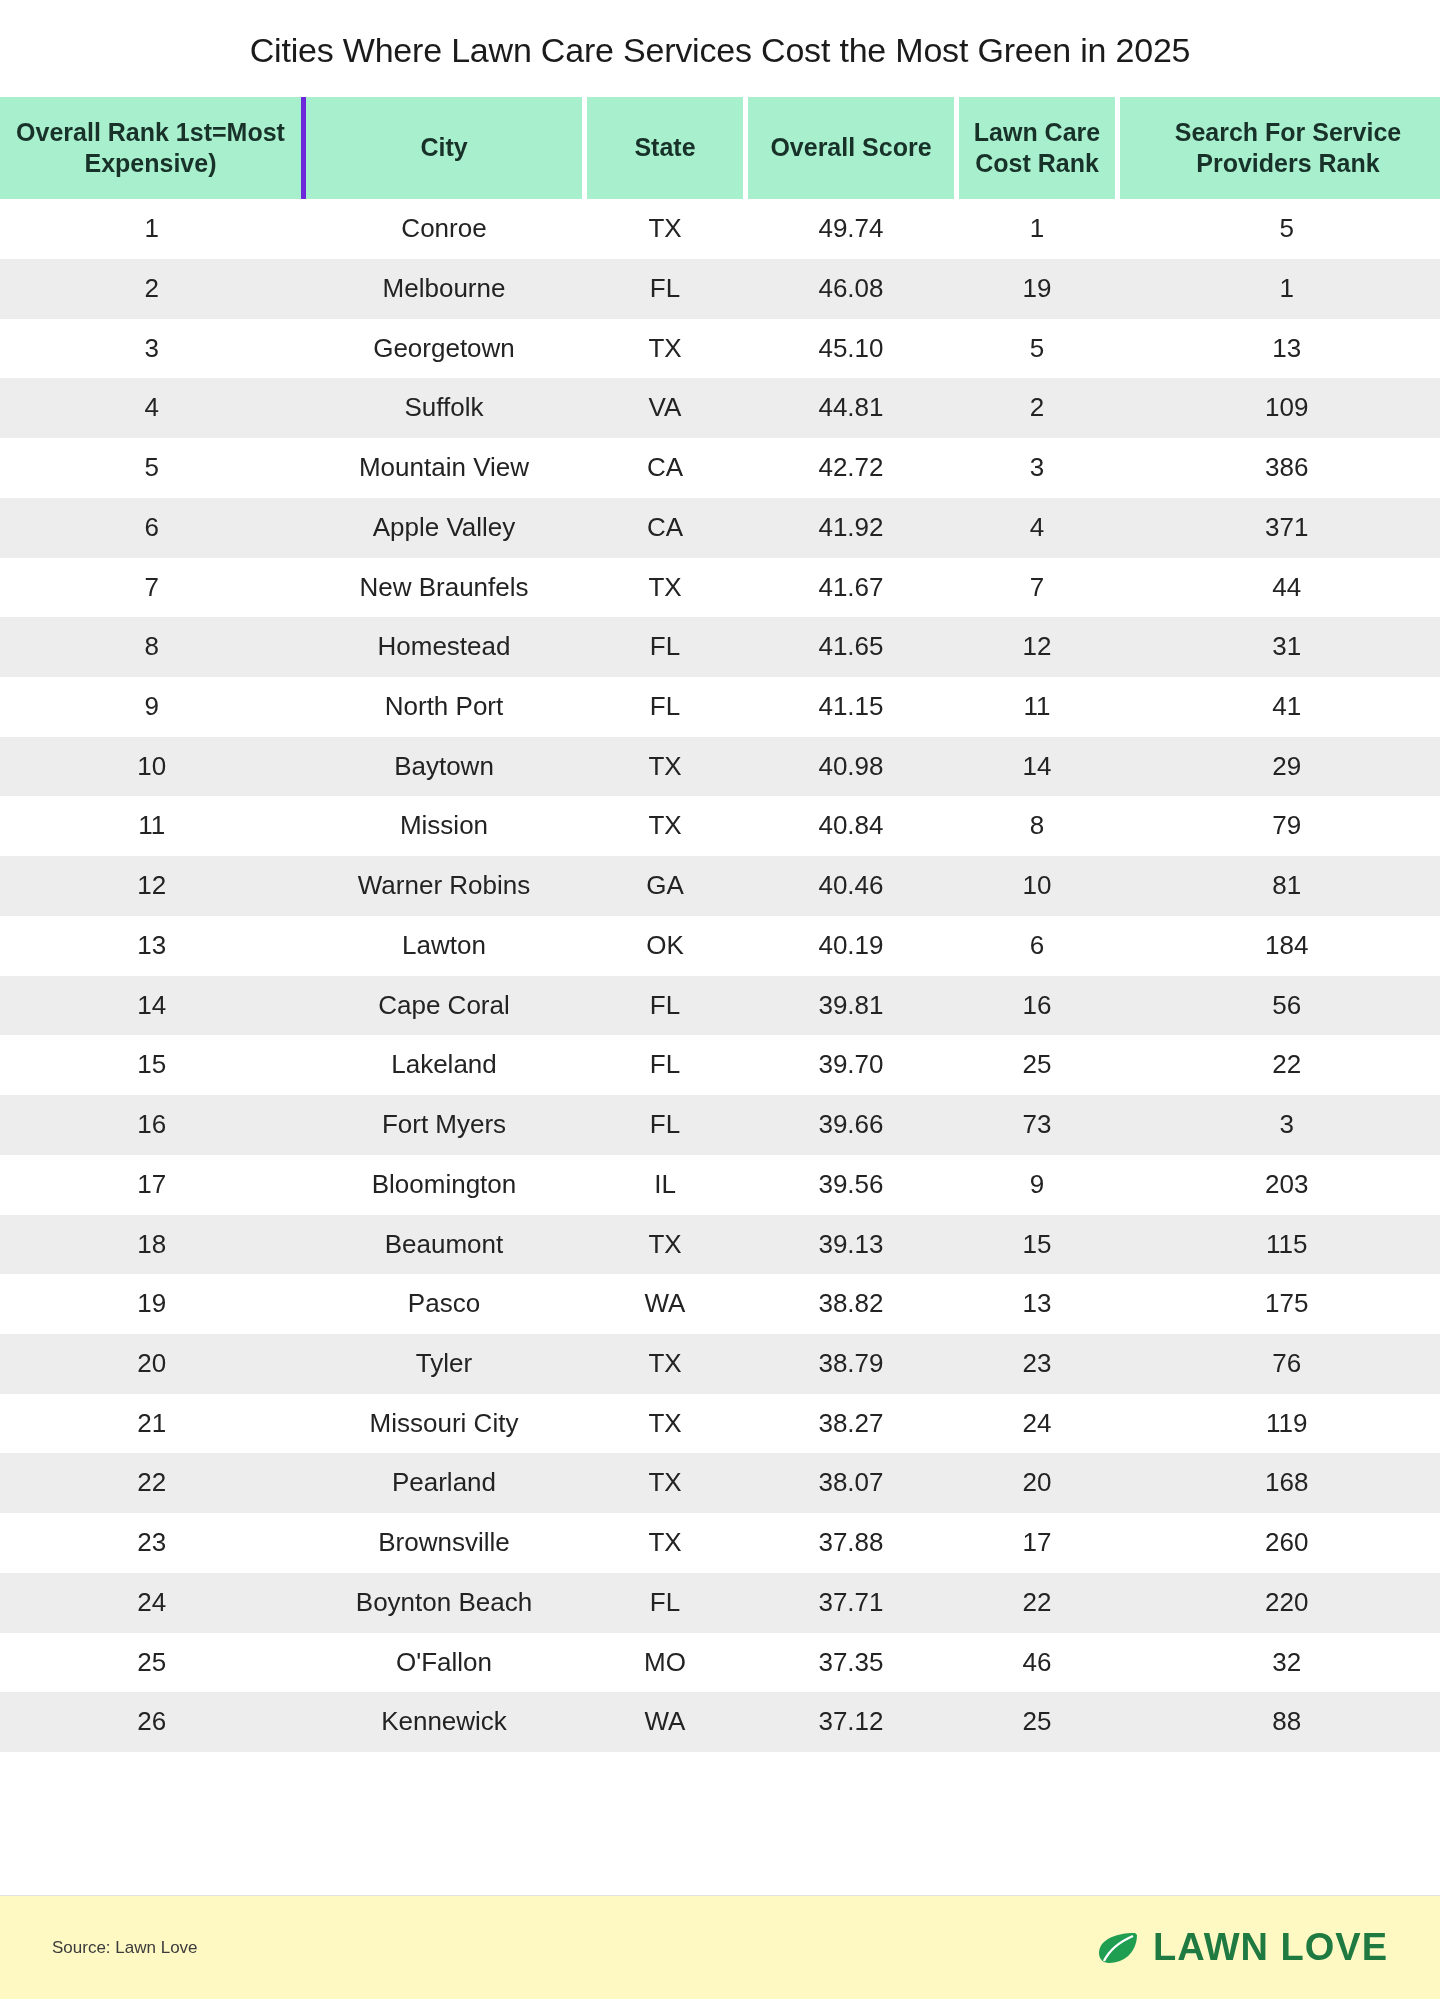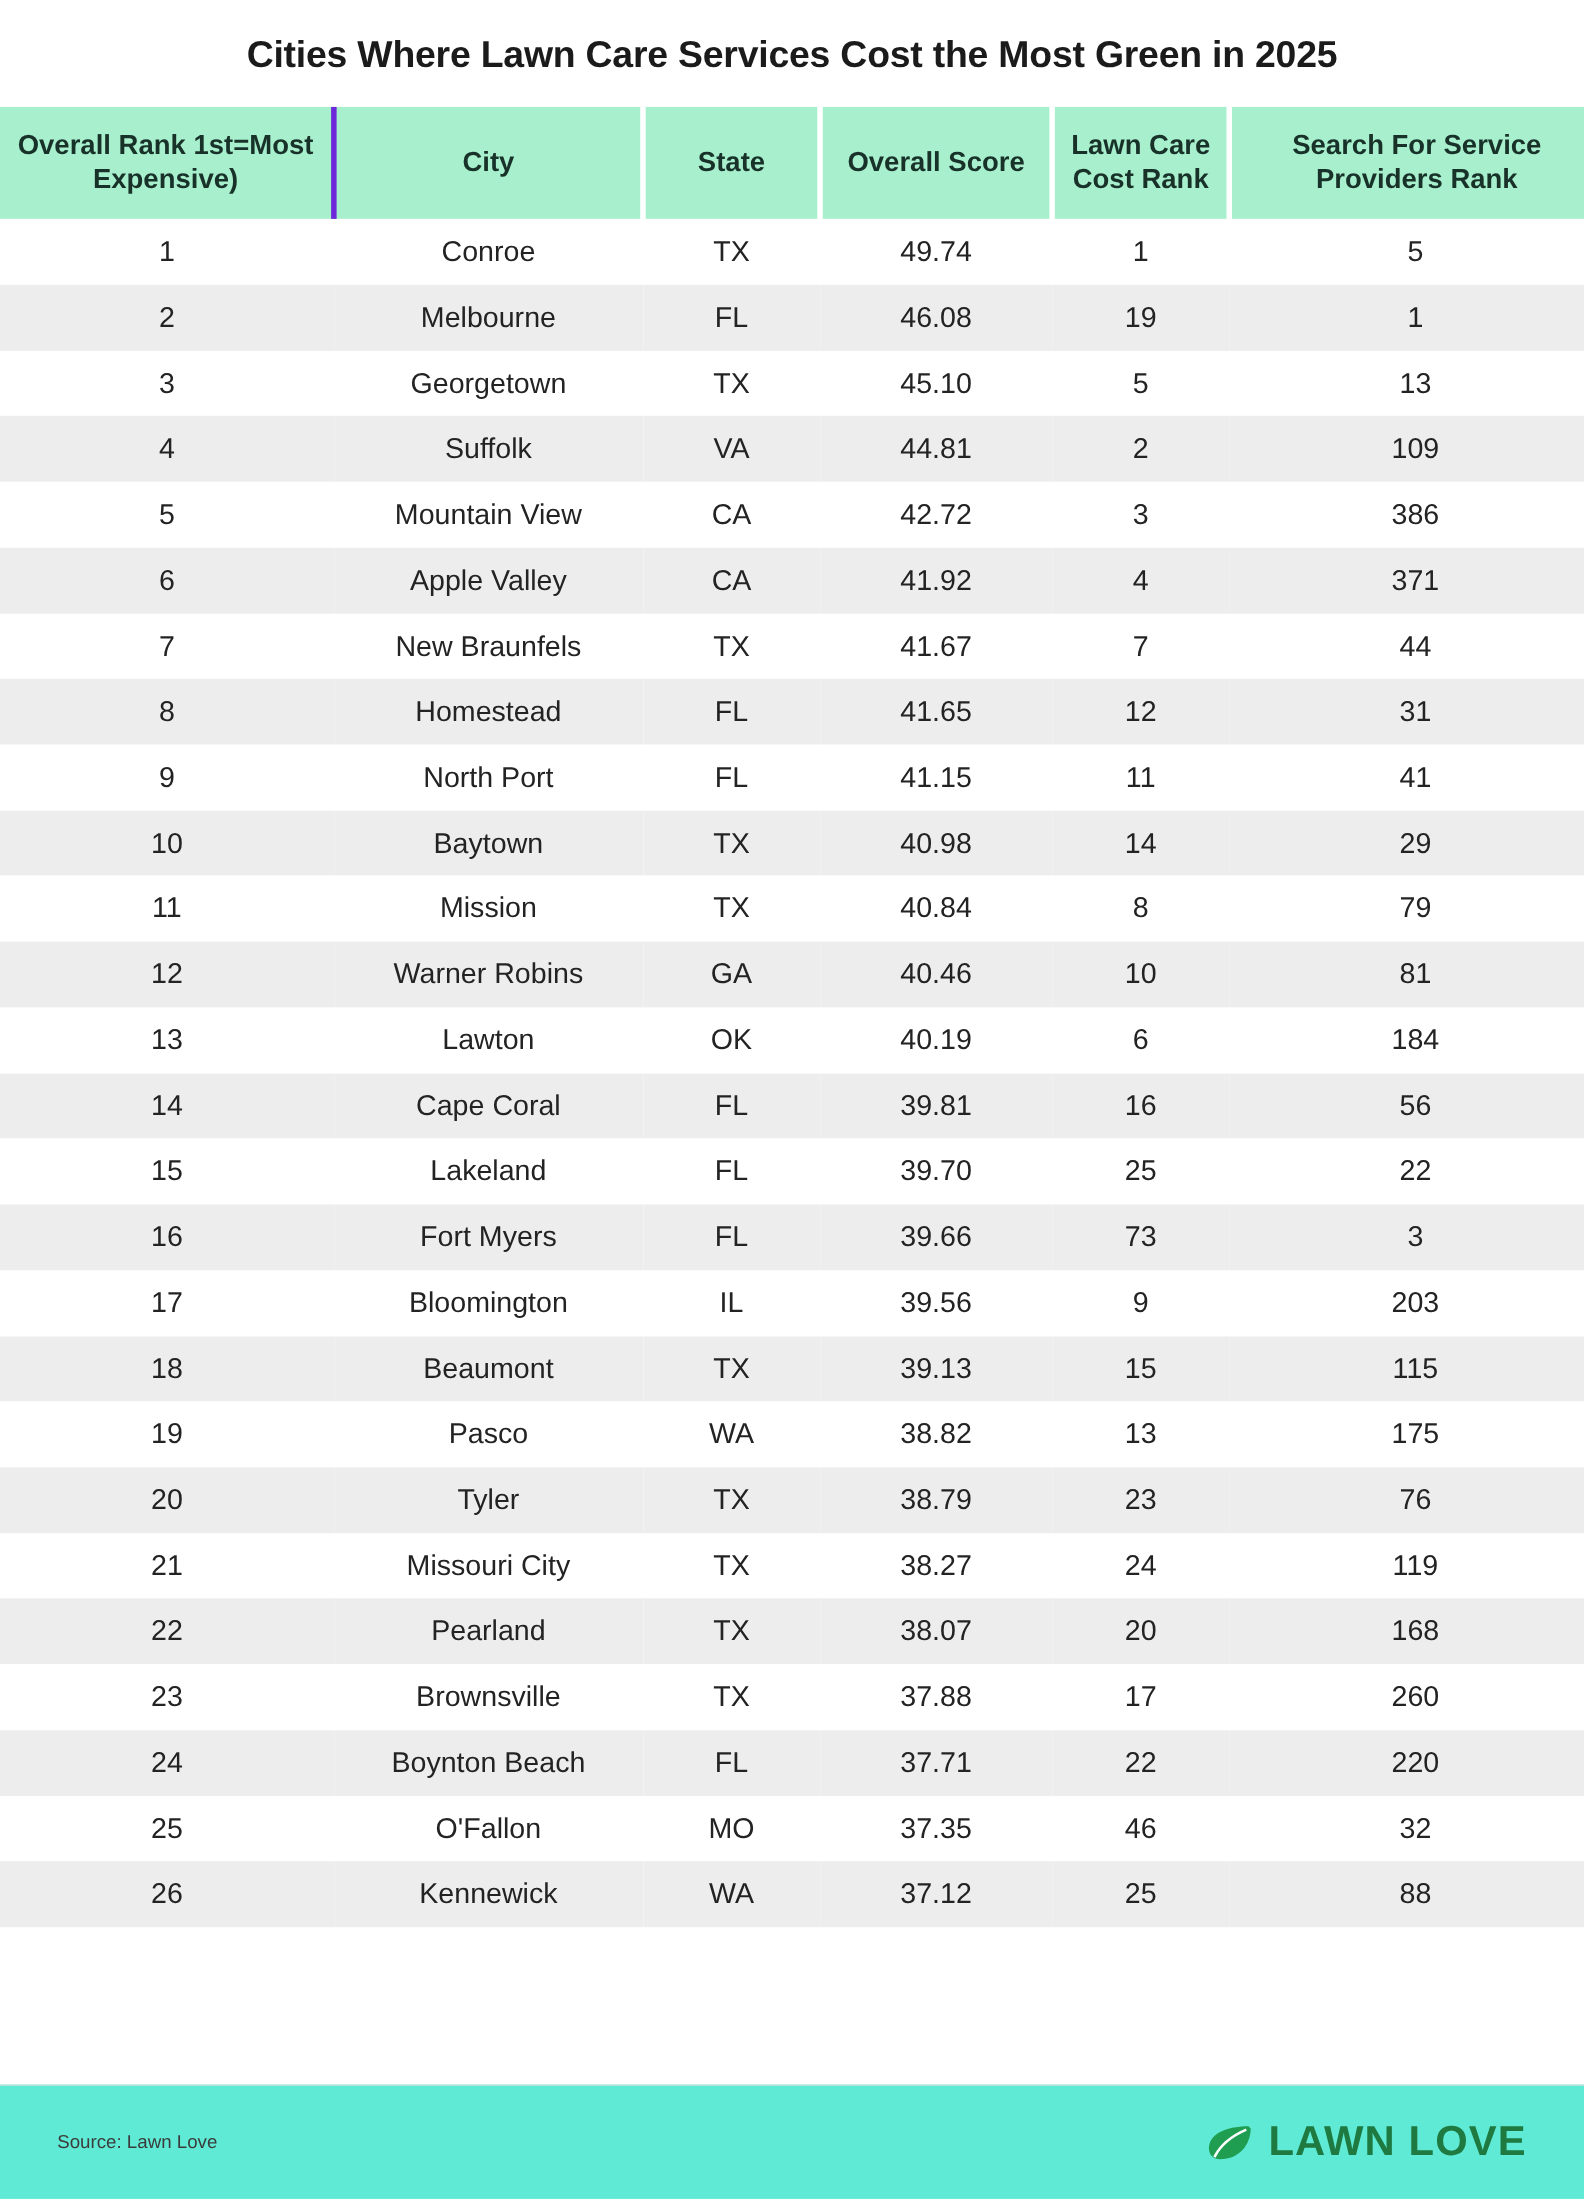--- a/index.html
+++ b/index.html
@@ -19,21 +19,21 @@
     width: 1440px;
     height: 1999px;
     box-sizing: border-box;
     position: relative;
     display: flex;
     flex-direction: column;
   }
   .title {
     text-align: center;
     font-size: 34px;
-    font-weight: bold;
+    font-weight: normal;
     color: #1b1b1b;
     letter-spacing: -0.2px;
     padding: 30px 40px 26px 40px;
     line-height: 1.2;
   }
   .table-wrap {
     flex: 1 1 auto;
     overflow: hidden;
     position: relative;
   }
@@ -73,21 +73,21 @@
 
   .footer {
     height: 104px;
     flex: 0 0 104px;
     border-top: 1px solid #e2e2e2;
     display: flex;
     align-items: center;
     justify-content: space-between;
     padding: 0 52px;
     box-sizing: border-box;
-    background: #5eead4;
+    background: #fef9c3;
   }
   .source {
     font-size: 17px;
     color: #3b3b3b;
   }
   .brand {
     display: flex;
     align-items: center;
     gap: 14px;
   }

